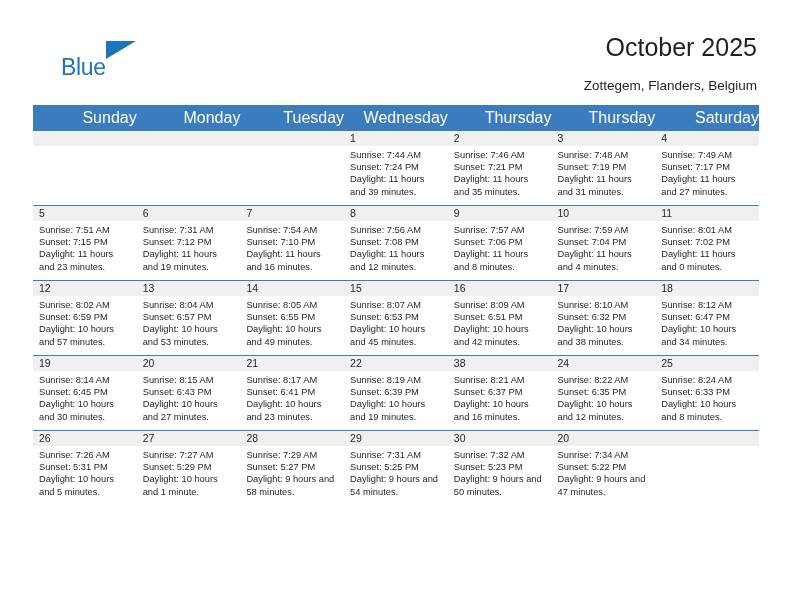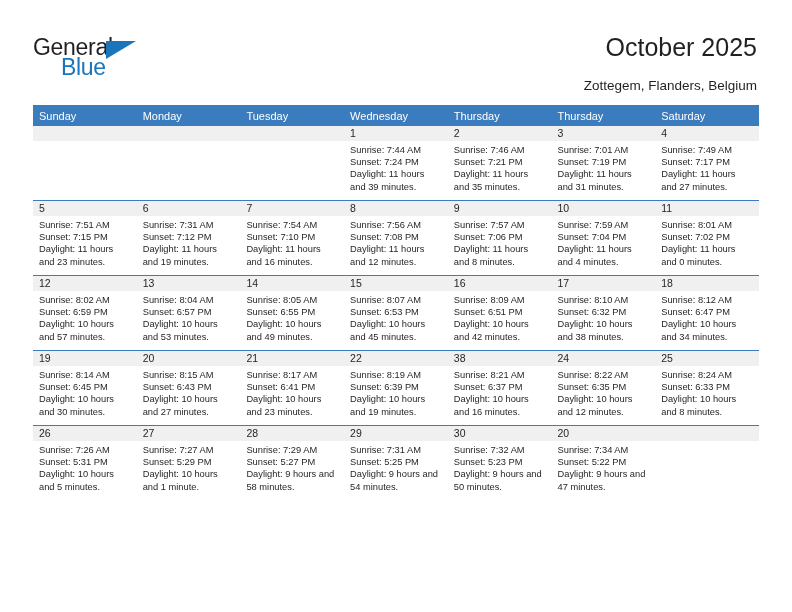--- a/index.html
+++ b/index.html
@@ -90,23 +90,23 @@
     width: 726px;
   }
   table.cal {
     border-collapse: collapse;
     table-layout: fixed;
     width: 726px;
   }
   table.cal th {
     background: #3a7cbe;
     color: #ffffff;
-    font-size: 11px;
+    font-size: 16px;
     font-weight: normal;
-    text-align: left;
+    text-align: right;
     padding: 4px 0 4px 6px;
     height: 13px;
     border: none;
   }
   table.cal td {
     vertical-align: top;
     padding: 0;
     border: none;
     border-top: 1.2px solid #3a7cbe;
     height: 74px;
@@ -139,21 +139,20 @@
     white-space: normal;
   }
 </style>
 </head>
 <body>
 
 <div class="page">
 
   <div class="header">
     <div class="logo">
-      <span class="logo-general">General</span>
       <span class="logo-triangle"></span>
       <span class="logo-blue">Blue</span>
     </div>
     <div class="title">October 2025</div>
     <div class="subtitle">Zottegem, Flanders, Belgium</div>
   </div>
 
   <div class="calendar">
     <table class="cal">
       <thead>
@@ -201,21 +200,21 @@
                   <div>Sunrise: 7:46 AM</div>
                   <div>Sunset: 7:21 PM</div>
                   <div class="daylight">Daylight: 11 hours and 35 minutes.</div>
                 </div>
               </div>
             </td>
             <td>
               <div class="daybox">
                 <div class="datestrip">3</div>
                 <div class="details">
-                  <div>Sunrise: 7:01 AM</div>
+                  <div>Sunrise: 7:48 AM</div>
                   <div>Sunset: 7:19 PM</div>
                   <div class="daylight">Daylight: 11 hours and 31 minutes.</div>
                 </div>
               </div>
             </td>
             <td>
               <div class="daybox">
                 <div class="datestrip">4</div>
                 <div class="details">
                   <div>Sunrise: 7:49 AM</div>

